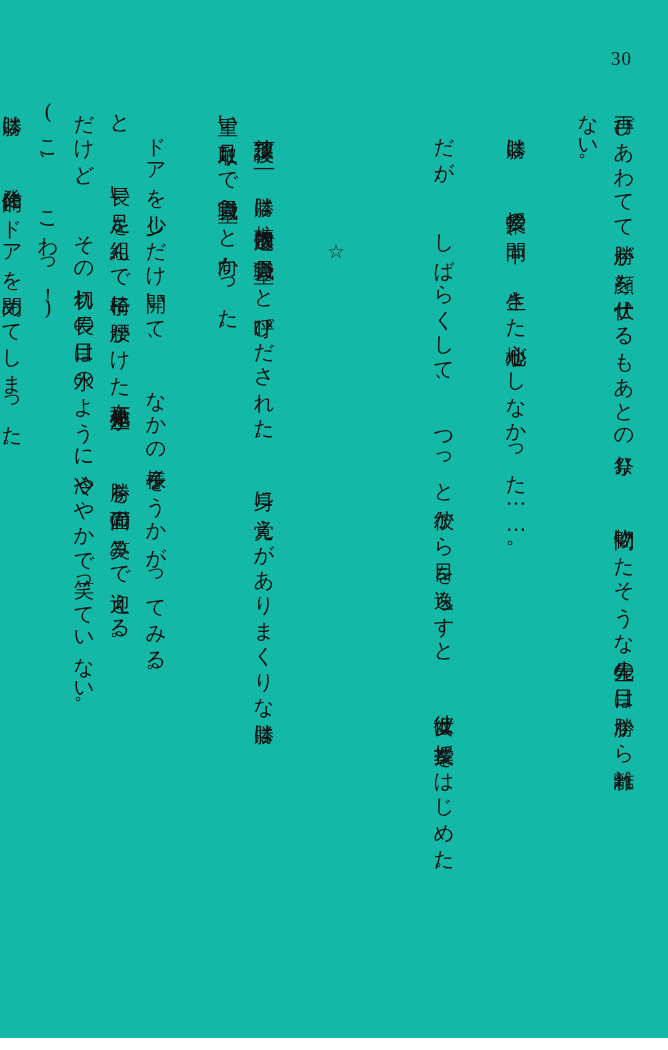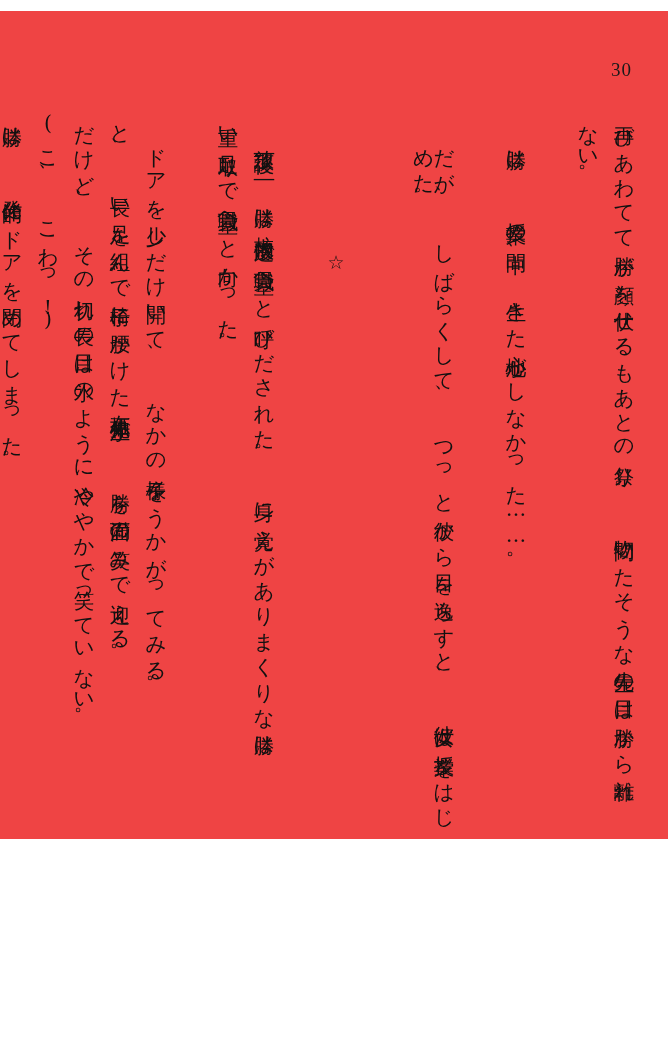--- a/index.html
+++ b/index.html
@@ -10,24 +10,23 @@
   body {
     width: 668px;
     height: 1050px;
     font-family: "Liberation Serif", "DejaVu Serif", serif;
     color: #1a1a1a;
     overflow: hidden;
   }
   .page {
     position: relative;
     width: 668px;
-    height: 828px;
-    background: #ef4444;
+    height: 1038px;
+    background: #14b8a6;
     box-sizing: border-box;
-    margin-top: 11px;
   }
   .page-number {
     position: absolute;
     top: 48px;
     right: 36px;
     font-size: 19px;
     letter-spacing: 1px;
     color: #1a1a1a;
     font-family: "Liberation Serif", "DejaVu Serif", serif;
   }

